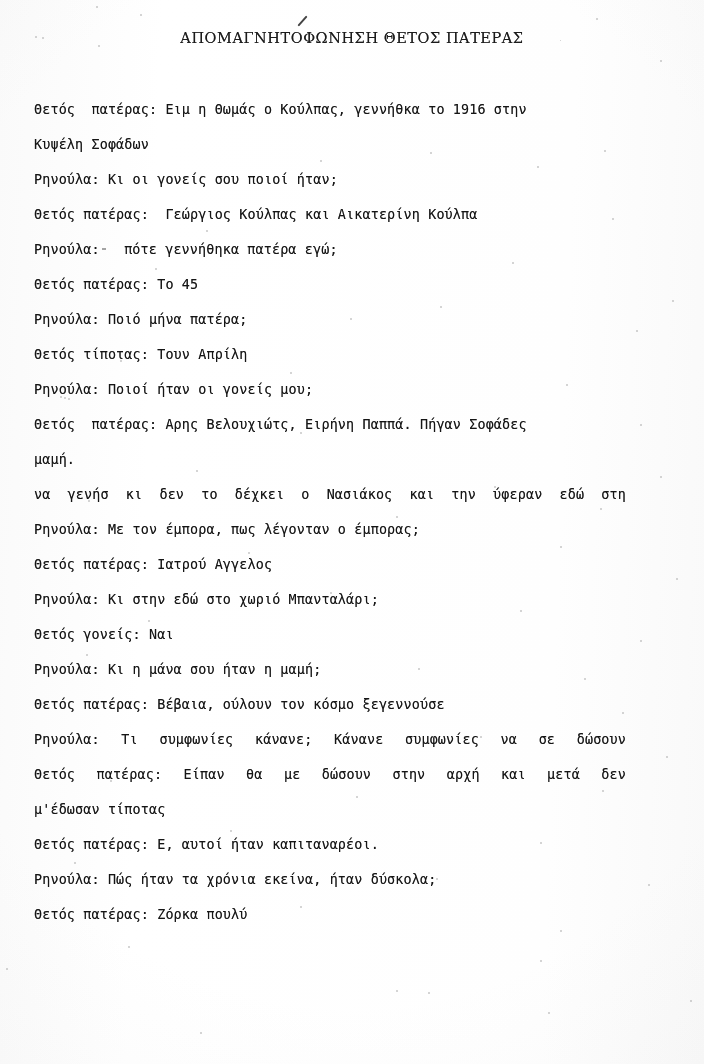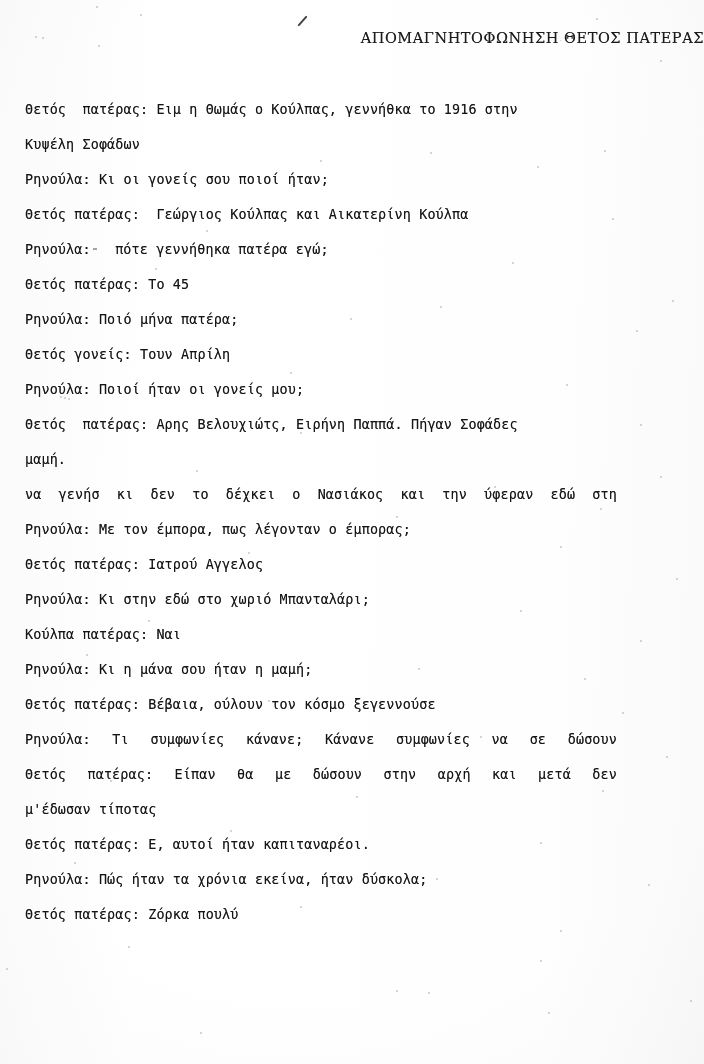--- a/index.html
+++ b/index.html
@@ -44,21 +44,21 @@
     border-radius: 50%;
     opacity: .55;
   }
 
   
   #doc-title {
     position: absolute;
     top: 30px;
     left: 0;
     width: 704px;
-    text-align: right;
+    text-align: center;
     font-family: "DejaVu Serif", "Liberation Serif", serif;
     font-size: 14.5px;
     letter-spacing: 0.55px;
     white-space: nowrap;
     color: #1b1b1b;
     text-shadow: 0 0 .6px rgba(0,0,0,.55);
   }
 
   
   #stray-mark {
@@ -70,21 +70,21 @@
     background: #232323;
     transform: rotate(-48deg);
     border-radius: 1px;
     opacity: .85;
   }
 
   
   #transcript {
     position: absolute;
     top: 92px;
-    left: 25px;
+    left: 34px;
     width: 592px;
   }
 
   .line {
     font-size: 13.4px;
     line-height: 35px;
     height: 35px;
     color: #151515;
     white-space: pre;
     text-shadow: 0 0 .55px rgba(20,20,20,.5);
@@ -189,29 +189,29 @@
   <div id="doc-title">ΑΠΟΜΑΓΝΗΤΟΦΩΝΗΣΗ ΘΕΤΟΣ ΠΑΤΕΡΑΣ</div>
 
   <div id="transcript">
       <div class="line">Θετός  πατέρας: Ειμ η Θωμάς ο Κούλπας, γεννήθκα το 1916 στην</div>
       <div class="line">Κυψέλη Σοφάδων</div>
       <div class="line">Ρηνούλα: Κι οι γονείς σου ποιοί ήταν;</div>
       <div class="line">Θετός πατέρας:  Γεώργιος Κούλπας και Αικατερίνη Κούλπα</div>
       <div class="line"><span>Ρηνούλα:</span><span class="artifact-dot"></span><span>  πότε γεννήθηκα πατέρα εγώ;</span></div>
       <div class="line">Θετός πατέρας: Το 45</div>
       <div class="line">Ρηνούλα: Ποιό μήνα πατέρα;</div>
-      <div class="line">Θετός γονείς: Τουν Απρίλη</div>
+      <div class="line">Θετός τίποτας: Τουν Απρίλη</div>
       <div class="line">Ρηνούλα: Ποιοί ήταν οι γονείς μου;</div>
       <div class="line">Θετός  πατέρας: Αρης Βελουχιώτς, Ειρήνη Παππά. Πήγαν Σοφάδες</div>
       <div class="line">μαμή.</div>
       <div class="line justify">να  γενήσ κι δεν το δέχκει ο Νασιάκος και την ύφεραν εδώ στη</div>
       <div class="line">Ρηνούλα: Με τον έμπορα, πως λέγονταν ο έμπορας;</div>
       <div class="line">Θετός πατέρας: Ιατρού Αγγελος</div>
       <div class="line">Ρηνούλα: Κι στην εδώ στο χωριό Μπανταλάρι;</div>
-      <div class="line">Κούλπα πατέρας: Ναι</div>
+      <div class="line">Θετός γονείς: Ναι</div>
       <div class="line">Ρηνούλα: Κι η μάνα σου ήταν η μαμή;</div>
       <div class="line">Θετός πατέρας: Βέβαια, ούλουν τον κόσμο ξεγεννούσε</div>
       <div class="line justify">Ρηνούλα:  Τι συμφωνίες κάνανε; Κάνανε συμφωνίες να σε δώσουν</div>
       <div class="line justify">Θετός  πατέρας:  Είπαν  θα  με δώσουν στην αρχή και μετά δεν</div>
       <div class="line">μ'έδωσαν τίποτας</div>
       <div class="line">Θετός πατέρας: Ε, αυτοί ήταν καπιταναρέοι.</div>
       <div class="line">Ρηνούλα: Πώς ήταν τα χρόνια εκείνα, ήταν δύσκολα;</div>
       <div class="line">Θετός πατέρας: Ζόρκα πουλύ</div>
     </div>
 

